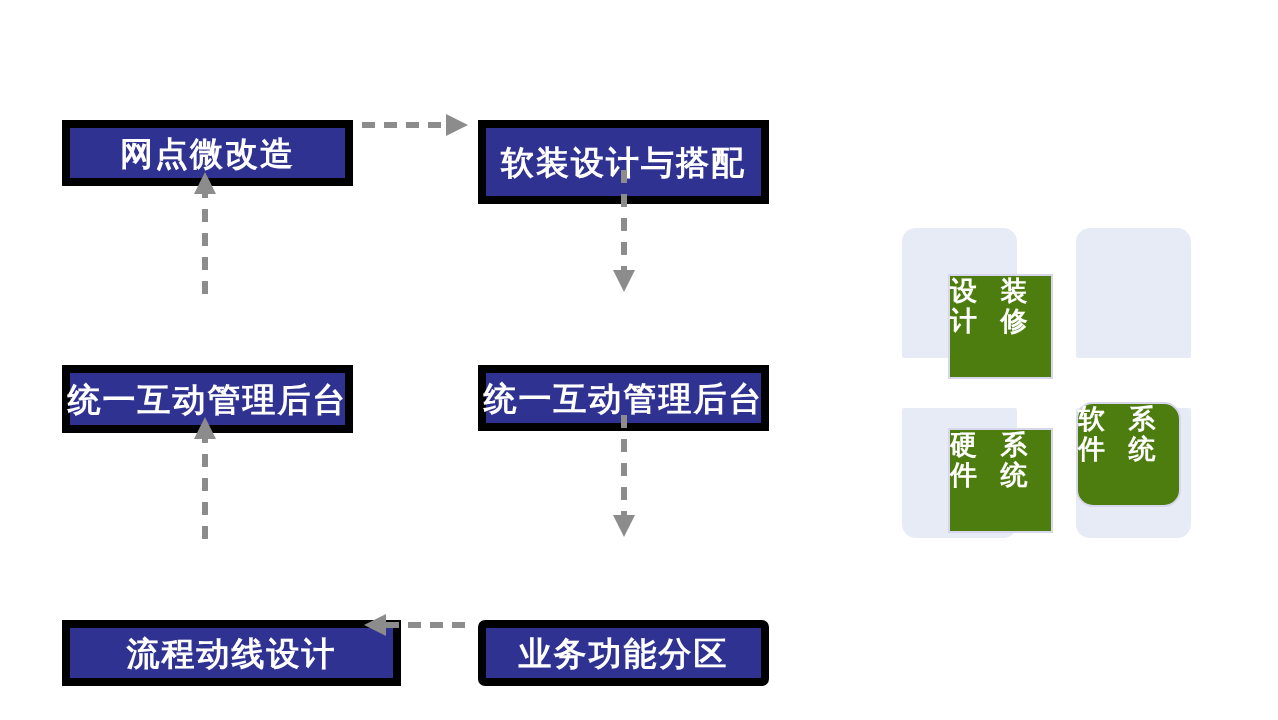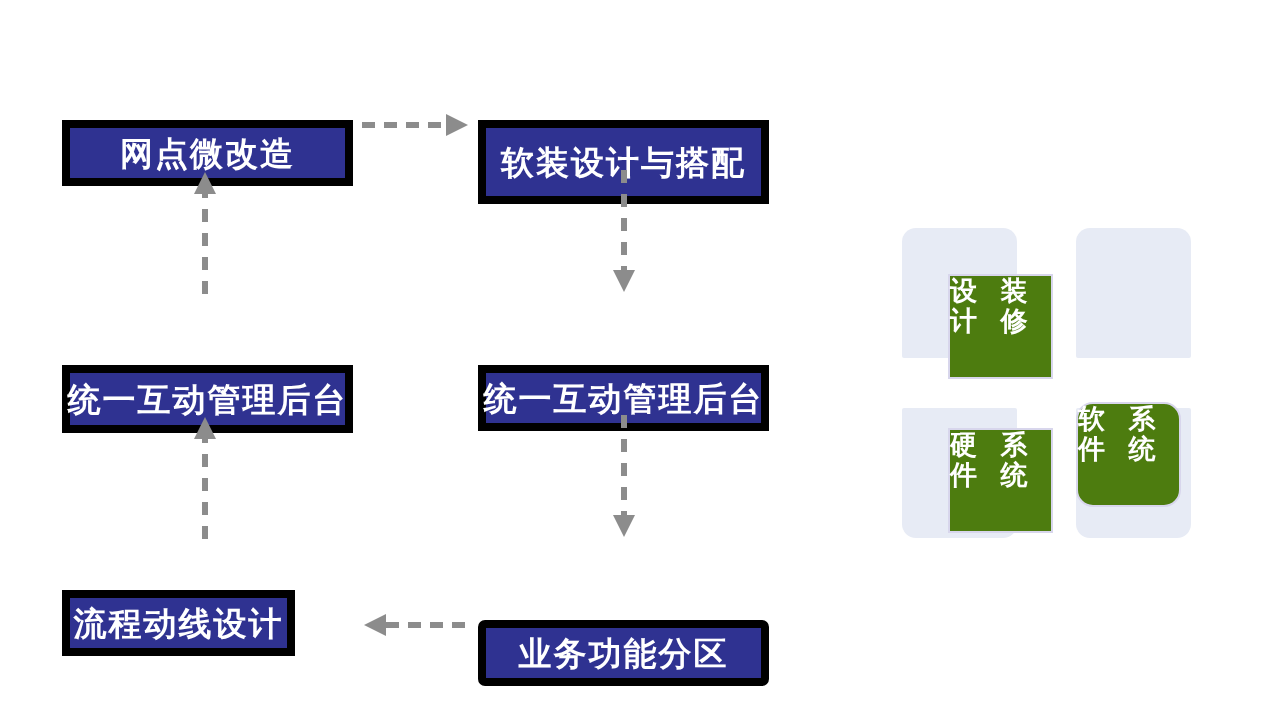--- a/index.html
+++ b/index.html
@@ -39,21 +39,21 @@
     letter-spacing: 2px;
     line-height: 1;
     white-space: nowrap;
     margin-top: 30px;
   }
 
   .fb-r1c1 { left: 62px;  top: 90px;  width: 291px; height: 66px; }
   .fb-r1c2 { left: 478px; top: 90px;  width: 291px; height: 84px; }
   .fb-r2c1 { left: 62px;  top: 335px; width: 291px; height: 68px; }
   .fb-r2c2 { left: 478px; top: 335px; width: 291px; height: 66px; }
-  .fb-r3c1 { left: 62px;  top: 560px; width: 233px; height: 66px; }
+  .fb-r3c1 { left: 62px;  top: 590px; width: 339px; height: 66px; }
   .fb-r3c2 { left: 478px; top: 590px; width: 291px; height: 66px; border-radius: 7px; }
 
   
   .arrow {
     position: absolute;
   }
   .arrow svg { display: block; overflow: visible; }
 
   .ar-top-h   { left: 360px; top: 108px; width: 112px; height: 34px; }
   .ar-bot-h   { left: 360px; top: 608px; width: 112px; height: 34px; }

